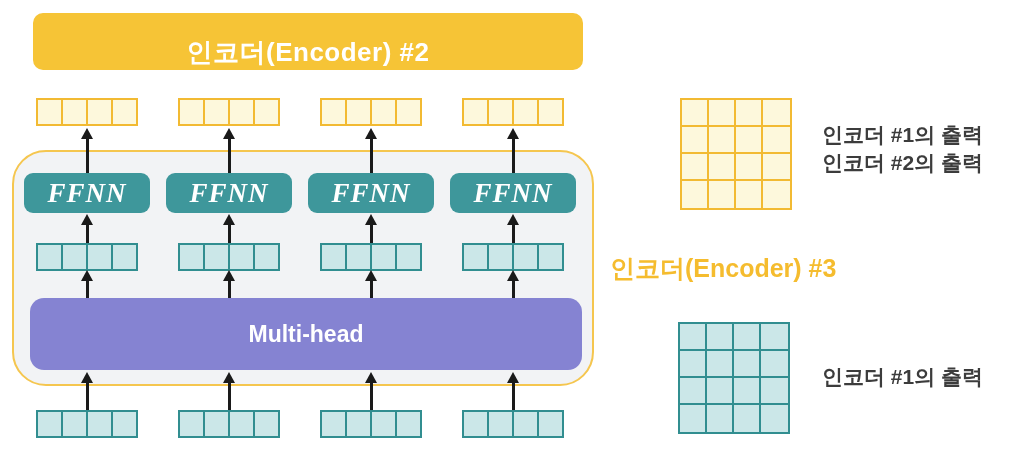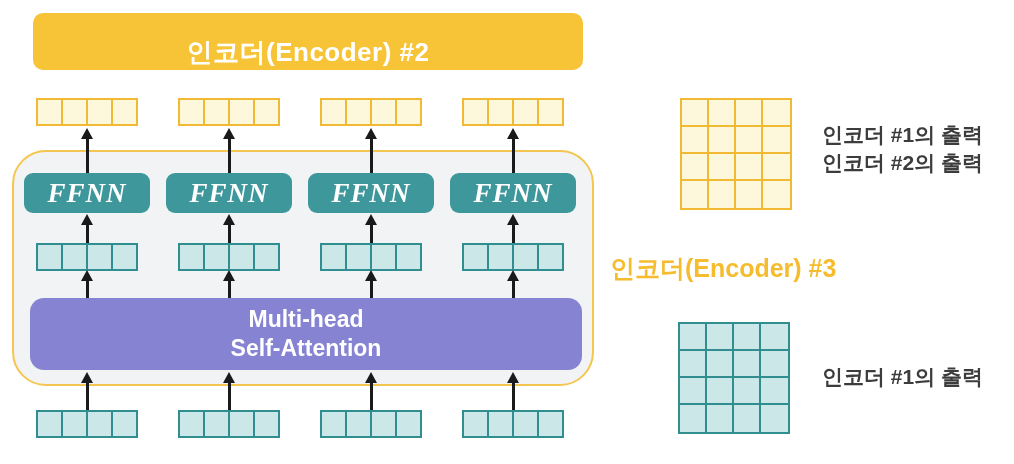--- a/index.html
+++ b/index.html
@@ -144,21 +144,20 @@
   </div>
 <div class="abs strip teal" style="left:462px;top:243px;">
     <div class="cell"></div>
     <div class="cell"></div>
     <div class="cell"></div>
     <div class="cell"></div>
   </div>
 
 <div class="abs mhsa">
   <span>Multi-head</span>
-  <span>Self-Attention</span>
 </div>
 
 <div class="abs strip teal" style="left:36px;top:410px;">
     <div class="cell"></div>
     <div class="cell"></div>
     <div class="cell"></div>
     <div class="cell"></div>
   </div>
 <div class="abs strip teal" style="left:178px;top:410px;">
     <div class="cell"></div>

